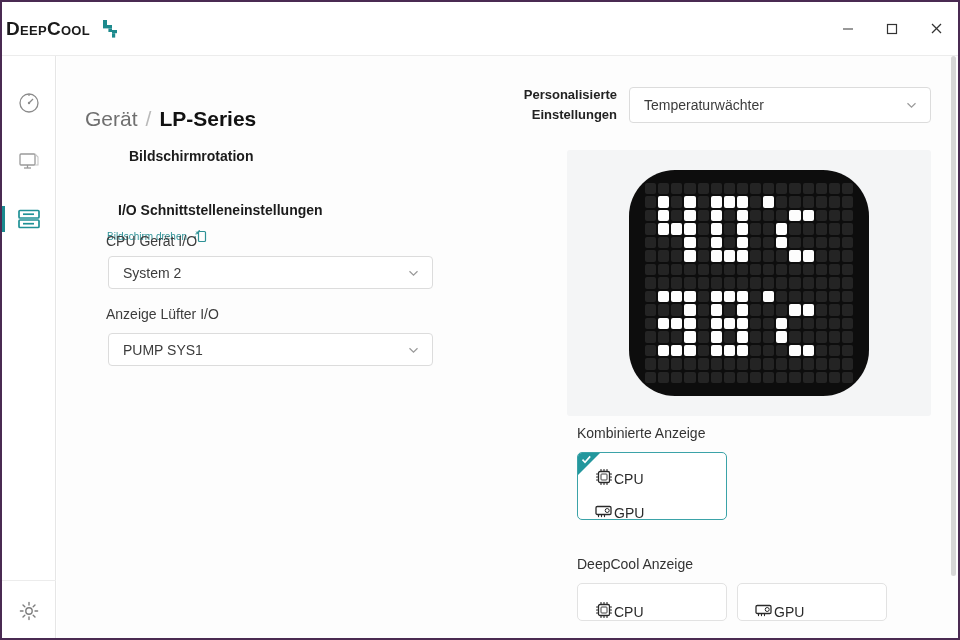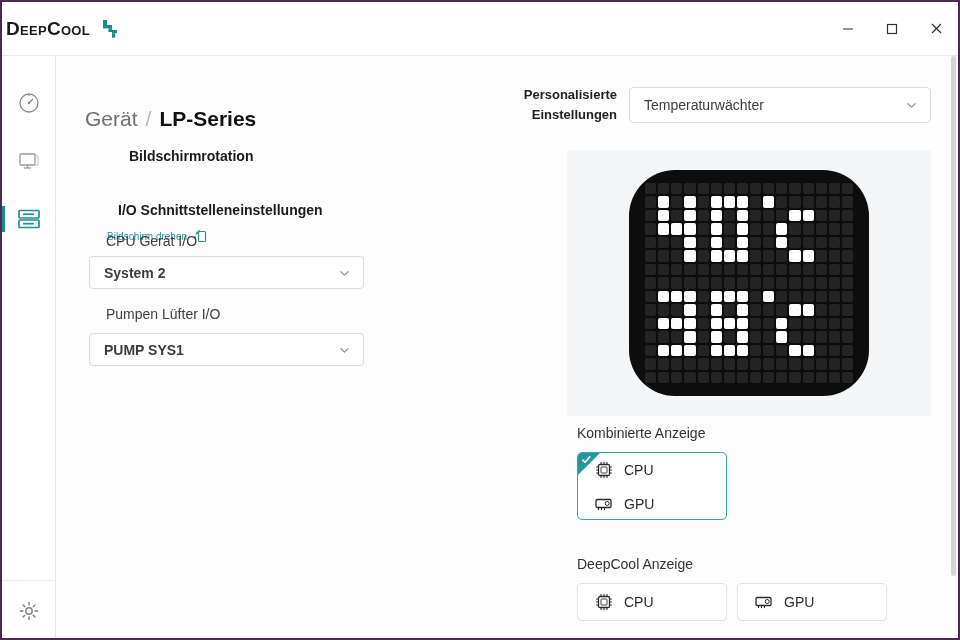--- a/index.html
+++ b/index.html
@@ -102,21 +102,21 @@
     position: absolute; font-size: 14px; font-weight: bold; color: #1b1b1b;
   }
   .rotate-link {
     position: absolute; left: 50px; top: 173px;
     font-size: 10px; color: #2e9196;
     display: flex; align-items: center; gap: 6px;
   }
   .field-label {
     position: absolute; font-size: 14px; color: #3d3d3d;
   }
-  .io-select { position: absolute; left: 32px; width: 275px; height: 33px; font-weight: bold; }
+  .io-select { position: absolute; left: 51px; width: 325px; height: 33px; }
 
   
   .preview {
     position: absolute; left: 510px; top: 94px;
     width: 364px; height: 266px;
     background: #f4f5f6; border-radius: 3px;
     display: flex; align-items: center; justify-content: center;
   }
   .led-panel {
     width: 240px; height: 226px;
@@ -143,21 +143,21 @@
     position: absolute; left: 0; top: 0;
     width: 0; height: 0;
     border-top: 22px solid #23979d;
     border-right: 22px solid transparent;
   }
   .card .corner-check {
     position: absolute; left: 3px; top: 1px;
     color: #fff; font-size: 11px; line-height: 11px;
   }
   .card-row {
-    display: flex; align-items: center; gap: 10px;
+    display: flex; align-items: flex-end; 
     font-size: 14px; color: #2b2b2b;
   }
   .combined-card { left: 520px; top: 396px; width: 150px; height: 68px; }
   .combined-card .card-row { padding-left: 16px; height: 34px; }
   .sep-card { top: 527px; width: 150px; height: 38px; }
   .sep-card .card-row { padding-left: 16px; height: 36px; }
   .sep-card-cpu { left: 520px; }
   .sep-card-gpu { left: 680px; }
 
   .scrollbar {
@@ -303,21 +303,21 @@
     <div class="field-label" style="left:49px; top:177px;">CPU Gerät I/O</div>
     <div class="select io-select" style="top:200px;">
       <span>System 2</span>
       <span class="chev">
         <svg width="13" height="13" viewBox="0 0 13 13">
             <polyline points="2.5,4.8 6.5,8.6 10.5,4.8" fill="none" stroke="#9b9b9b" stroke-width="1.3"></polyline>
           </svg>
       </span>
     </div>
 
-    <div class="field-label" style="left:49px; top:250px;">Pumpen Lüfter I/O</div>
+    <div class="field-label" style="left:49px; top:250px;">Anzeige Lüfter I/O</div>
     <div class="select io-select" style="top:277px;">
       <span>PUMP SYS1</span>
       <span class="chev">
         <svg width="13" height="13" viewBox="0 0 13 13">
             <polyline points="2.5,4.8 6.5,8.6 10.5,4.8" fill="none" stroke="#9b9b9b" stroke-width="1.3"></polyline>
           </svg>
       </span>
     </div>
 
     <div class="preview">

